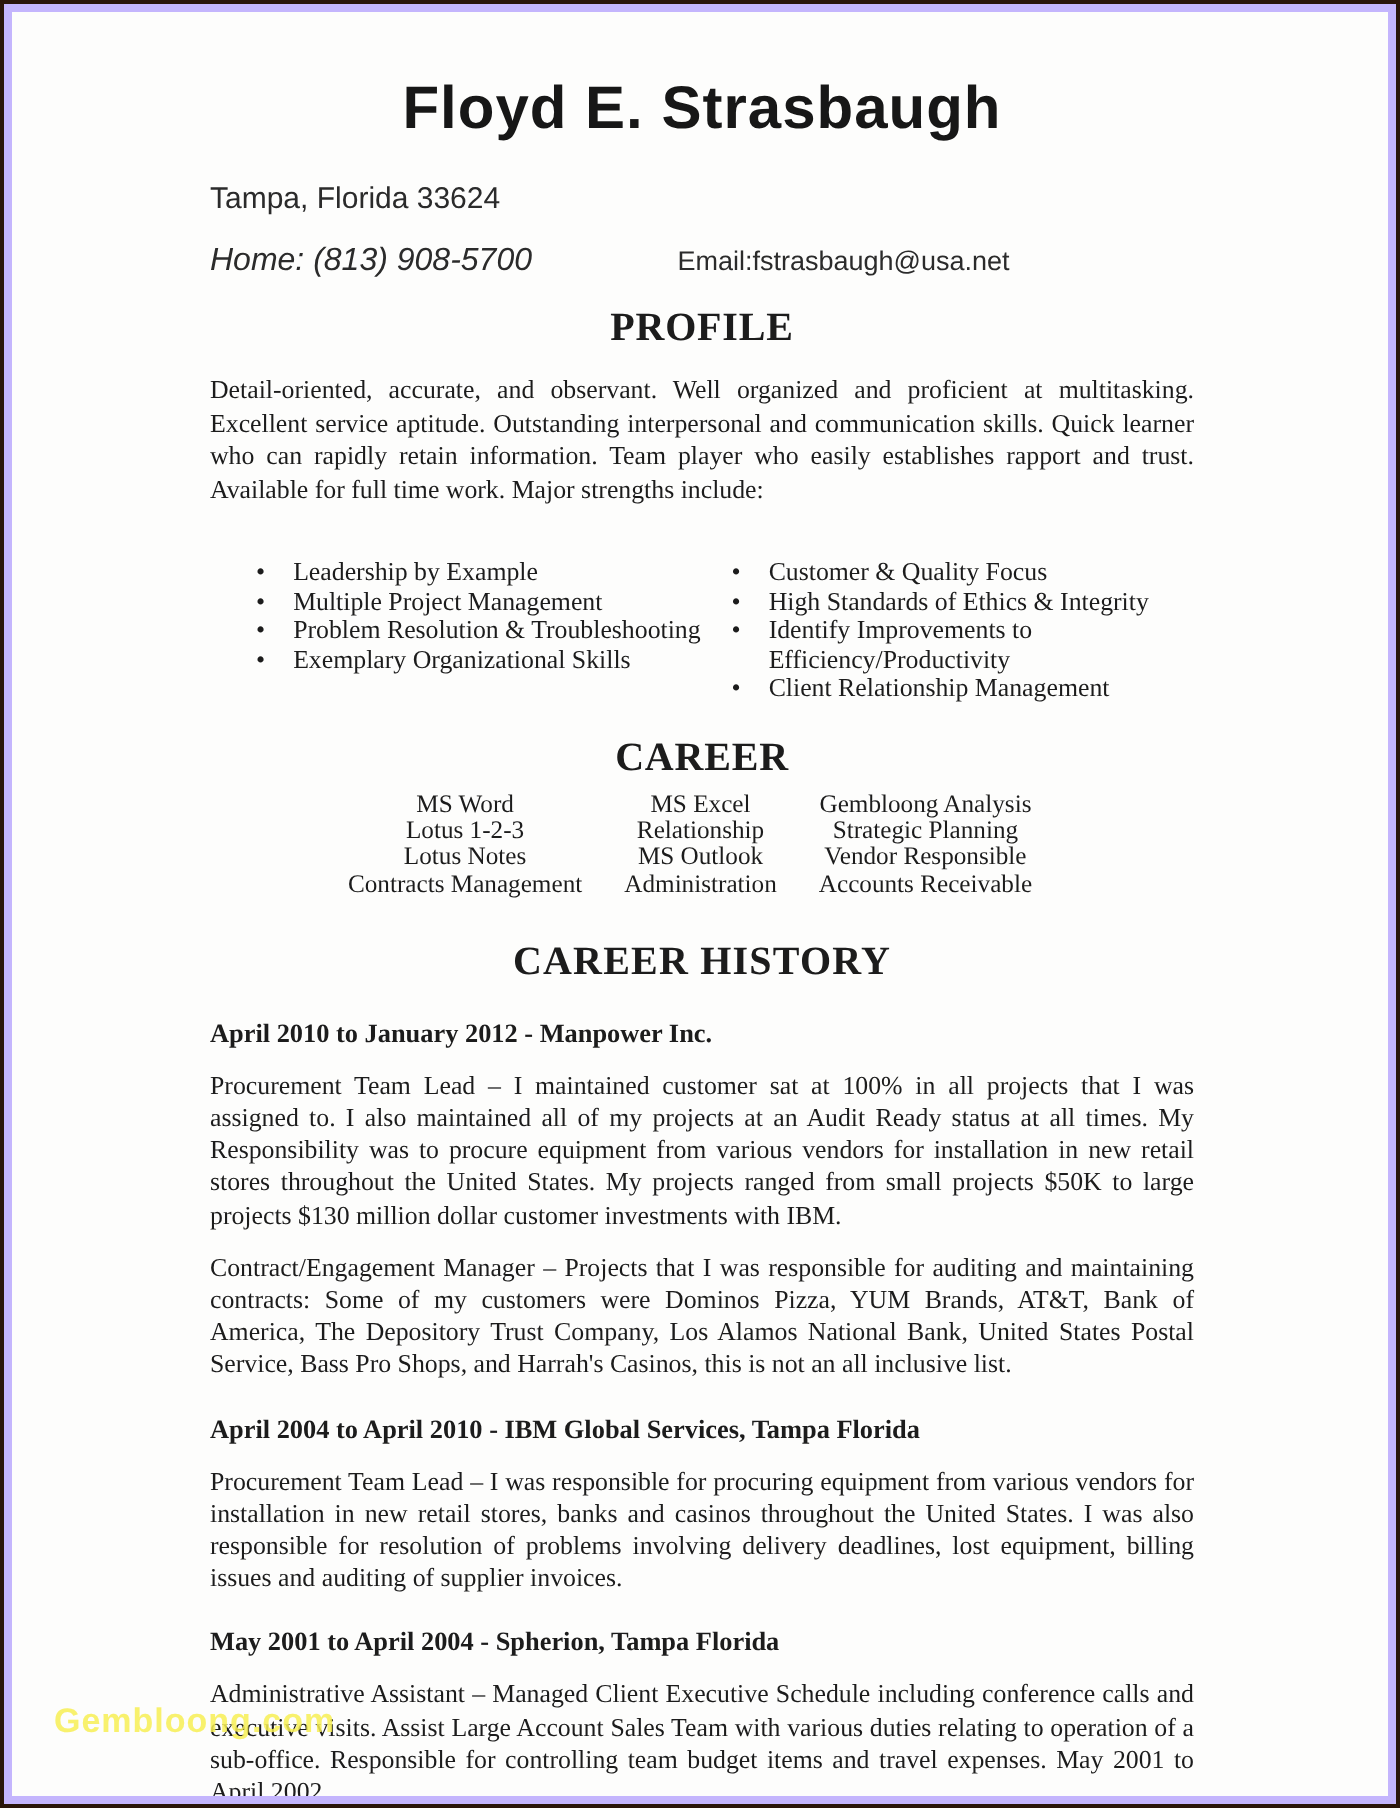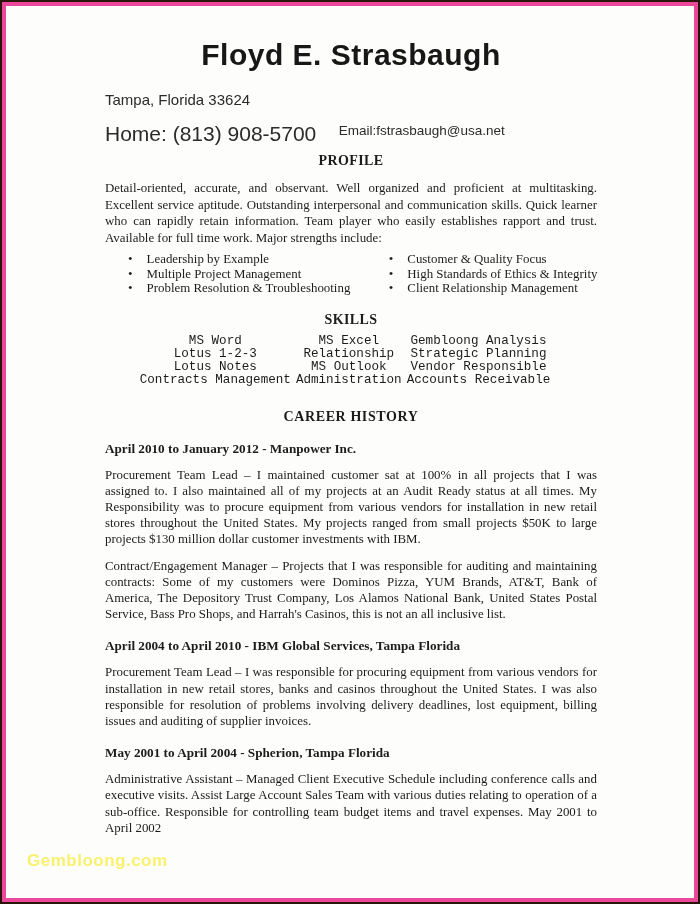--- a/index.html
+++ b/index.html
@@ -5,21 +5,21 @@
   * { margin: 0; padding: 0; box-sizing: border-box; }
   html, body { width: 700px; }
   body {
     font-family: "Liberation Serif", serif;
     background: #2a150a;
   }
   .frame {
     width: 700px;
     height: 904px;
     border: 2px solid #2a150a;
-    background: #ec4899;
+    background: #c4b5fd;
     padding: 4px;
     overflow: hidden;
   }
   .page {
     position: relative;
     width: 100%;
     height: 100%;
     background: #fdfdfc;
     color: #1c1c1c;
     padding: 0 97px 0 99px;
@@ -41,21 +41,22 @@
     font-size: 15px;
     color: #2b2b2b;
   }
   .contact-row {
     position: relative;
     margin-top: 14px;
     height: 20px;
   }
   .phone {
     font-family: "Liberation Sans", sans-serif;
-    font-size: 21px;
+    font-style: italic;
+    font-size: 16px;
     color: #2b2b2b;
     margin-top: 14px;
   }
   .email {
     position: absolute;
     left: 47.5%;
     top: 1px;
     font-family: "Liberation Sans", sans-serif;
     font-size: 13.5px;
     color: #2b2b2b;
@@ -74,57 +75,55 @@
   .banner .banner-text {
     font-weight: bold;
     font-size: 12.5px;
     letter-spacing: 0.3px;
     text-decoration: underline;
     padding: 0 1px;
   }
   .section-heading {
     text-align: center;
     font-weight: bold;
-    font-size: 14px;
+    font-size: 20px;
     letter-spacing: 0.4px;
   }
   .profile-heading { margin-top: 11px; }
   .profile-summary {
     margin-top: 11px;
     font-size: 12.9px;
     line-height: 16.5px;
     text-align: justify;
   }
   .bullet-grid {
     display: grid;
     grid-template-columns: 53% 47%;
-    margin-top: 6px;
-    gap: 23px;
+    margin-top: 26px;
   }
   .bullet-list { list-style: none; }
   .bullet-list.left { padding-left: 23px; }
   .bullet-list li {
     font-size: 12.9px;
     line-height: 14.6px;
     display: flex;
   }
   .bullet-list li::before {
     content: "\2022";
     margin-right: 14px;
     font-size: 13px;
   }
   
   .skills-heading { margin-top: 16px; }
   .skills-grid-wrap { text-align: center; margin-top: 2px; }
   .skills-grid {
     display: inline-grid;
     grid-template-columns: auto auto auto;
-    column-gap: 5px;
+    column-gap: 21px;
     transform: translateX(-6px);
-    font-family: Liberation Mono, monospace;
   }
   .skills-grid span {
     font-size: 12.6px;
     line-height: 13.2px;
     text-align: center;
     white-space: nowrap;
   }
   
   .career-heading { margin-top: 21px; letter-spacing: 0.6px; }
   .job-heading {
@@ -165,29 +164,31 @@
 
 
     <div class="section-heading profile-heading">PROFILE</div>
     <p class="profile-summary">Detail-oriented, accurate, and observant.  Well organized and proficient at multitasking.  Excellent service aptitude.  Outstanding interpersonal and communication skills.  Quick learner who can rapidly retain information.  Team player who easily establishes rapport and trust.  Available for full time work.  Major strengths include:</p>
 
     <div class="bullet-grid">
       <ul class="bullet-list left">
         <li>Leadership by Example</li>
         <li>Multiple Project Management</li>
         <li>Problem Resolution &amp; Troubleshooting</li>
+        <li>Exemplary Organizational Skills</li>
       </ul>
       <ul class="bullet-list right">
         <li>Customer &amp; Quality Focus</li>
         <li>High Standards of Ethics &amp; Integrity</li>
+        <li>Identify Improvements to Efficiency/Productivity</li>
         <li>Client Relationship Management</li>
       </ul>
     </div>
 
-    <div class="section-heading skills-heading">SKILLS</div>
+    <div class="section-heading skills-heading">CAREER</div>
     <div class="skills-grid-wrap">
       <div class="skills-grid">
         <span>MS Word</span>
         <span>MS Excel</span>
         <span>Gembloong Analysis</span>
         <span>Lotus 1-2-3</span>
         <span>Relationship</span>
         <span>Strategic Planning</span>
         <span>Lotus Notes</span>
         <span>MS Outlook</span>

